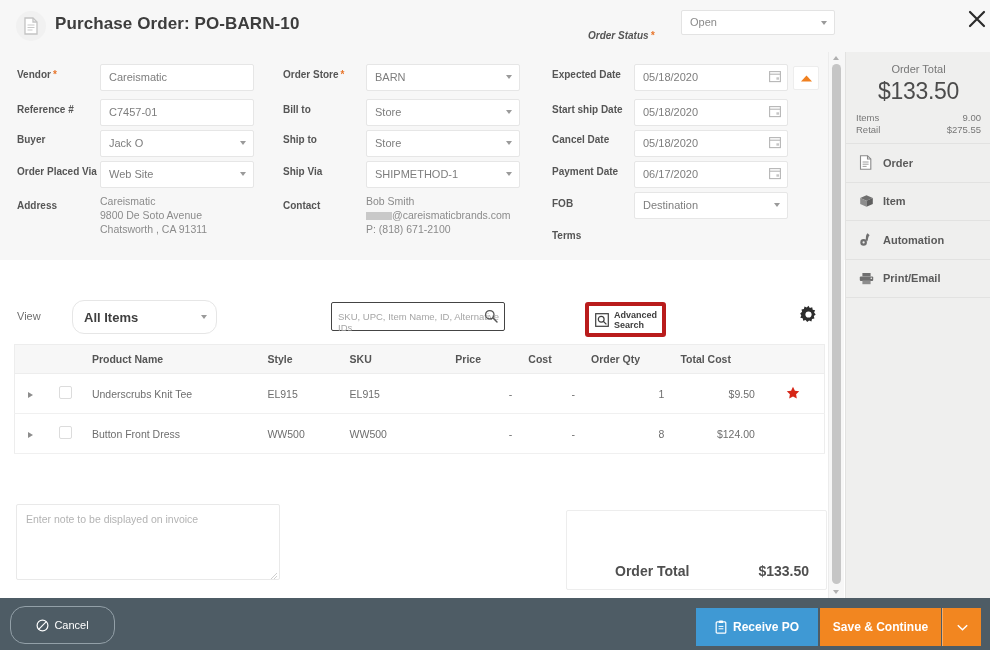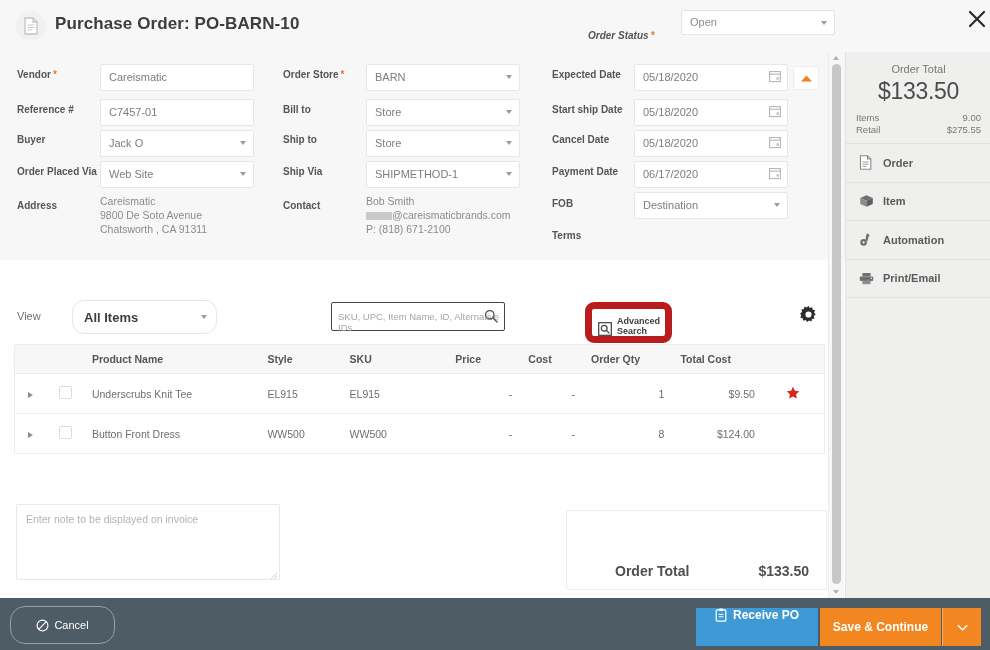--- a/index.html
+++ b/index.html
@@ -57,21 +57,21 @@
   .view-lbl{position:absolute;left:17px;top:310px;font-size:11px;color:#6f6f6f;}
   .view-sel{position:absolute;left:72px;top:300px;width:143px;height:32px;background:#fff;
     border:1px solid #e6e6e6;border-radius:12px;}
   .view-sel .v{position:absolute;left:11px;top:9px;font-size:13px;font-weight:bold;color:#3f3f3f;}
   .view-sel .caret{top:14px;right:9px;}
   .search{position:absolute;left:331px;top:302px;width:172px;height:27px;background:#fff;
     border:1px solid #444;border-radius:2px;}
   .search .ph{position:absolute;left:6px;top:8px;font-size:9.5px;color:#a5a5a5;}
   .search .mag{position:absolute;right:6px;top:6px;}
   .adv{position:absolute;left:585px;top:302px;width:73px;height:27px;background:#fff;
-    border:7px solid #b91c1c;border-radius:9px;display:flex;align-items:flex-end;}
+    border:4px solid #b91c1c;border-radius:3px;display:flex;align-items:center;}
   .adv .ai{margin-left:6px;display:flex;}
   .adv .at{margin-left:5px;font-size:9px;font-weight:bold;color:#3d3d3d;line-height:10px;}
   .gear{position:absolute;left:799px;top:305px;cursor:pointer;}
 
   table.grid{position:absolute;left:14px;top:344px;width:811px;border-collapse:collapse;
     background:#fff;border:1px solid #ededed;}
   table.grid th{background:#f7f7f7;font-size:10.5px;font-weight:bold;color:#555;height:28px;
     border-bottom:1px solid #ededed;padding:0 8px;text-align:left;white-space:nowrap;}
   table.grid td{height:39px;font-size:10.5px;color:#6e6e6e;padding:0 8px;
     border-bottom:1px solid #f0f0f0;white-space:nowrap;}
@@ -101,21 +101,21 @@
     border-right:3px solid transparent;}
   .sbar .up{top:4px;border-bottom:4px solid #b0b0b0;}
   .sbar .dn{bottom:4px;border-top:4px solid #b0b0b0;}
 
   
   .footer{position:absolute;left:0;top:598px;width:990px;height:52px;background:#4e5c65;}
   .btn-cancel{position:absolute;left:10px;top:8px;width:103px;height:36px;border:1px solid #93a0a8;
     border-radius:15px;display:flex;align-items:center;justify-content:center;color:#fff;
     font-size:11px;cursor:pointer;}
   .btn-recv{position:absolute;left:696px;top:608px;width:122px;height:38px;background:#3f99d4;
-    display:flex;justify-content:center;color:#fff;font-size:12px;
+    display:flex;align-items:center;justify-content:center;color:#fff;font-size:12px;
     font-weight:bold;cursor:pointer;}
   .btn-save{position:absolute;left:820px;top:608px;width:121px;height:38px;background:#f28620;
     display:flex;align-items:center;justify-content:center;color:#fff;font-size:12px;
     font-weight:bold;cursor:pointer;}
   .btn-save-arrow{position:absolute;left:942px;top:608px;width:38px;height:38px;background:#f28620;
     border-left:1px solid #f8ad68;display:flex;align-items:center;justify-content:center;
     cursor:pointer;}
 </style>
 </head>
 <body>

